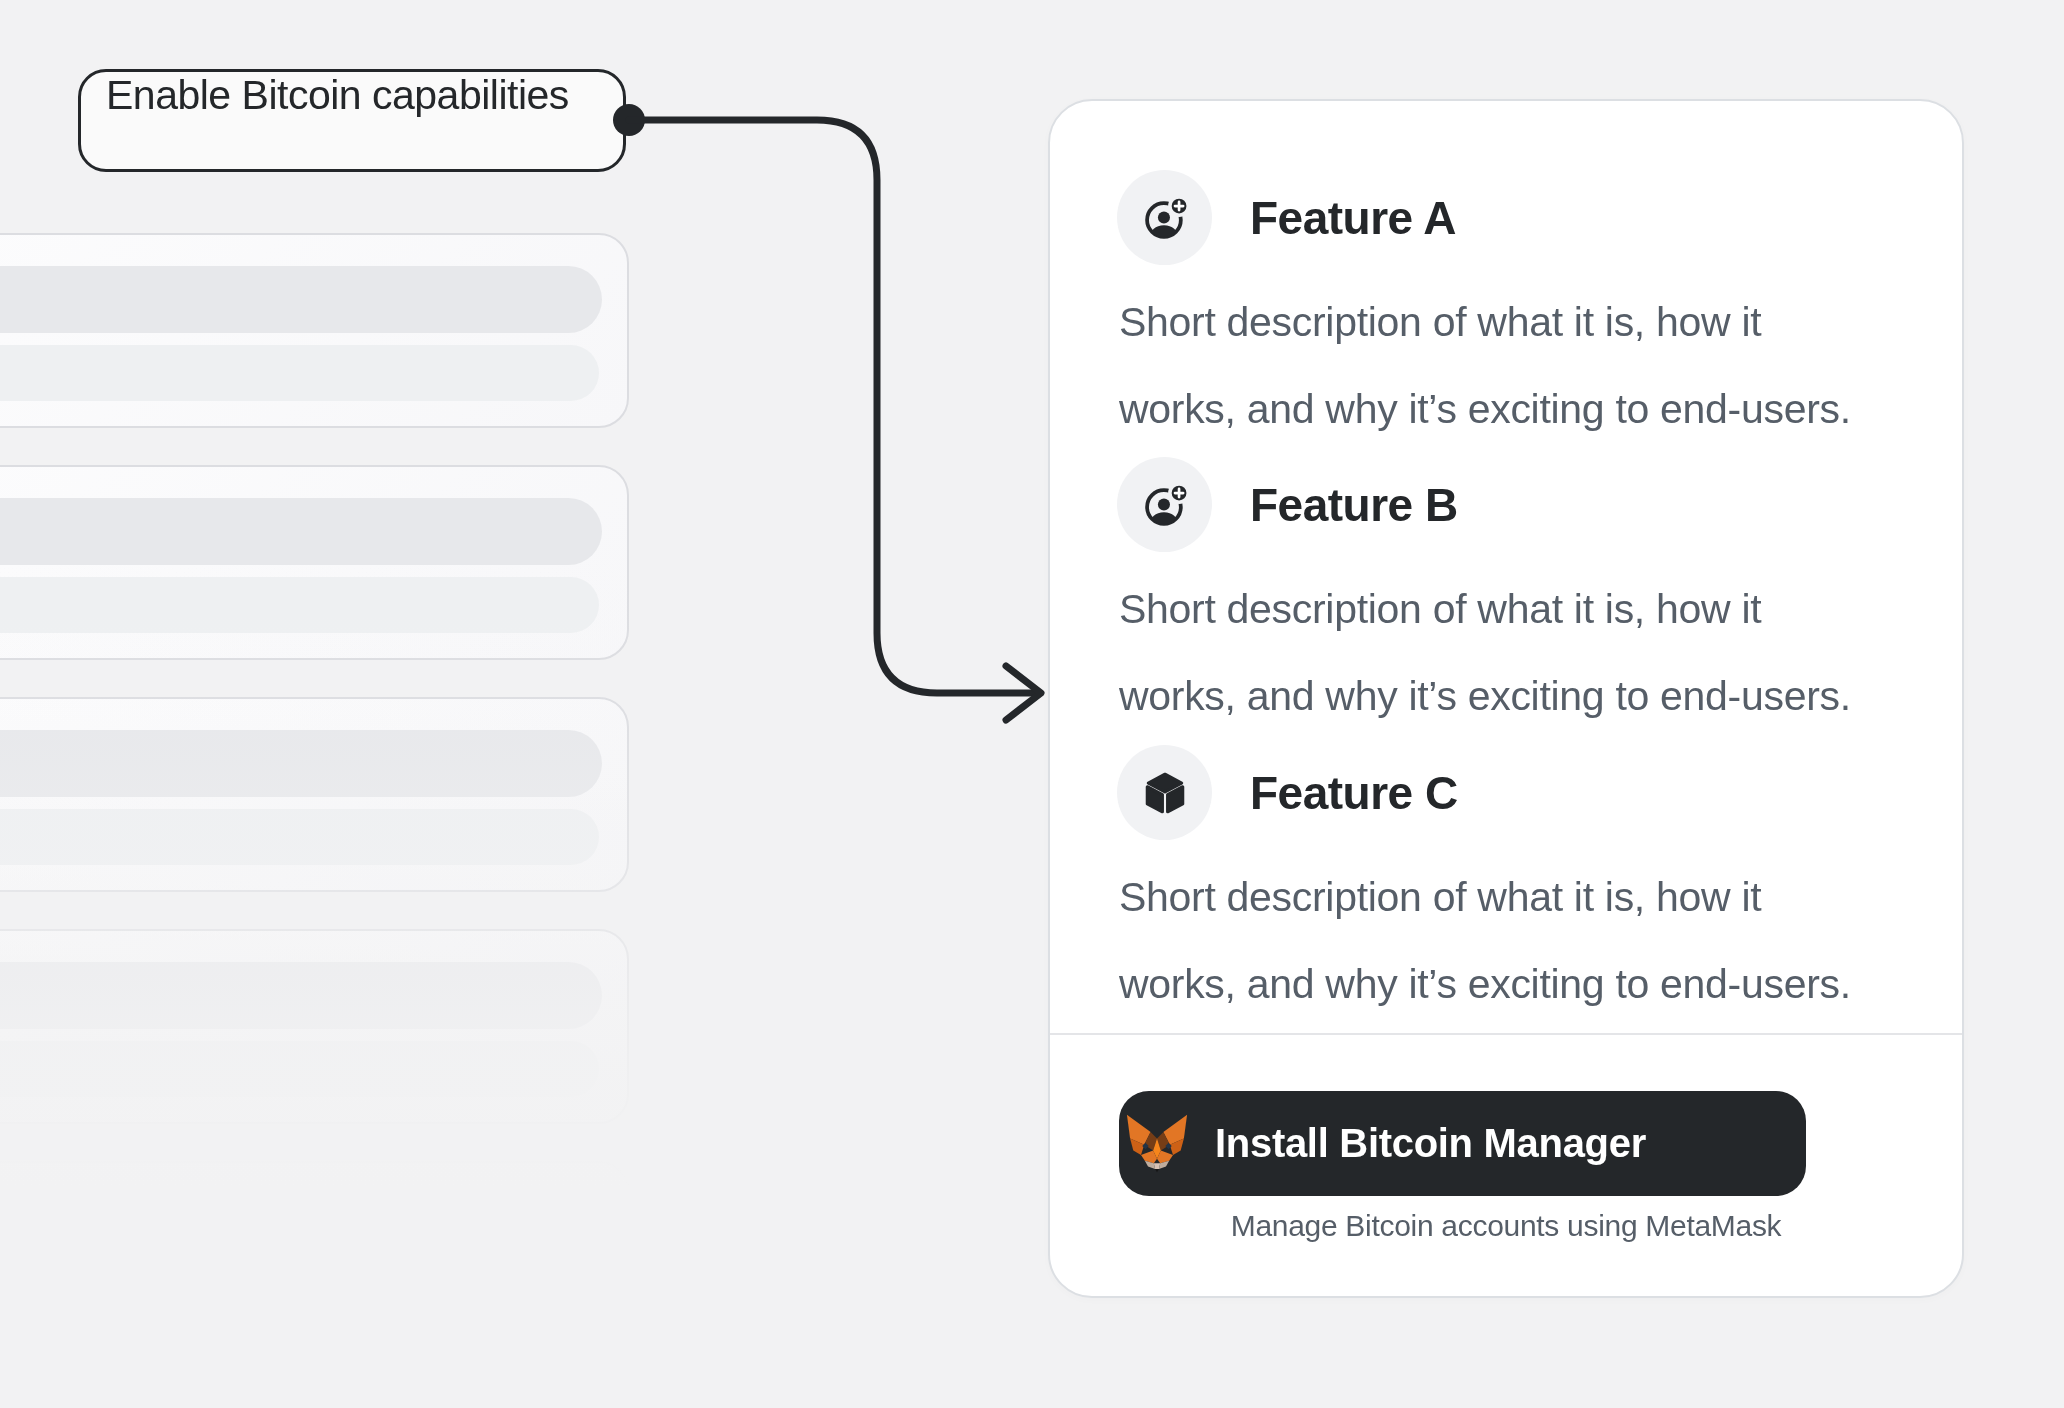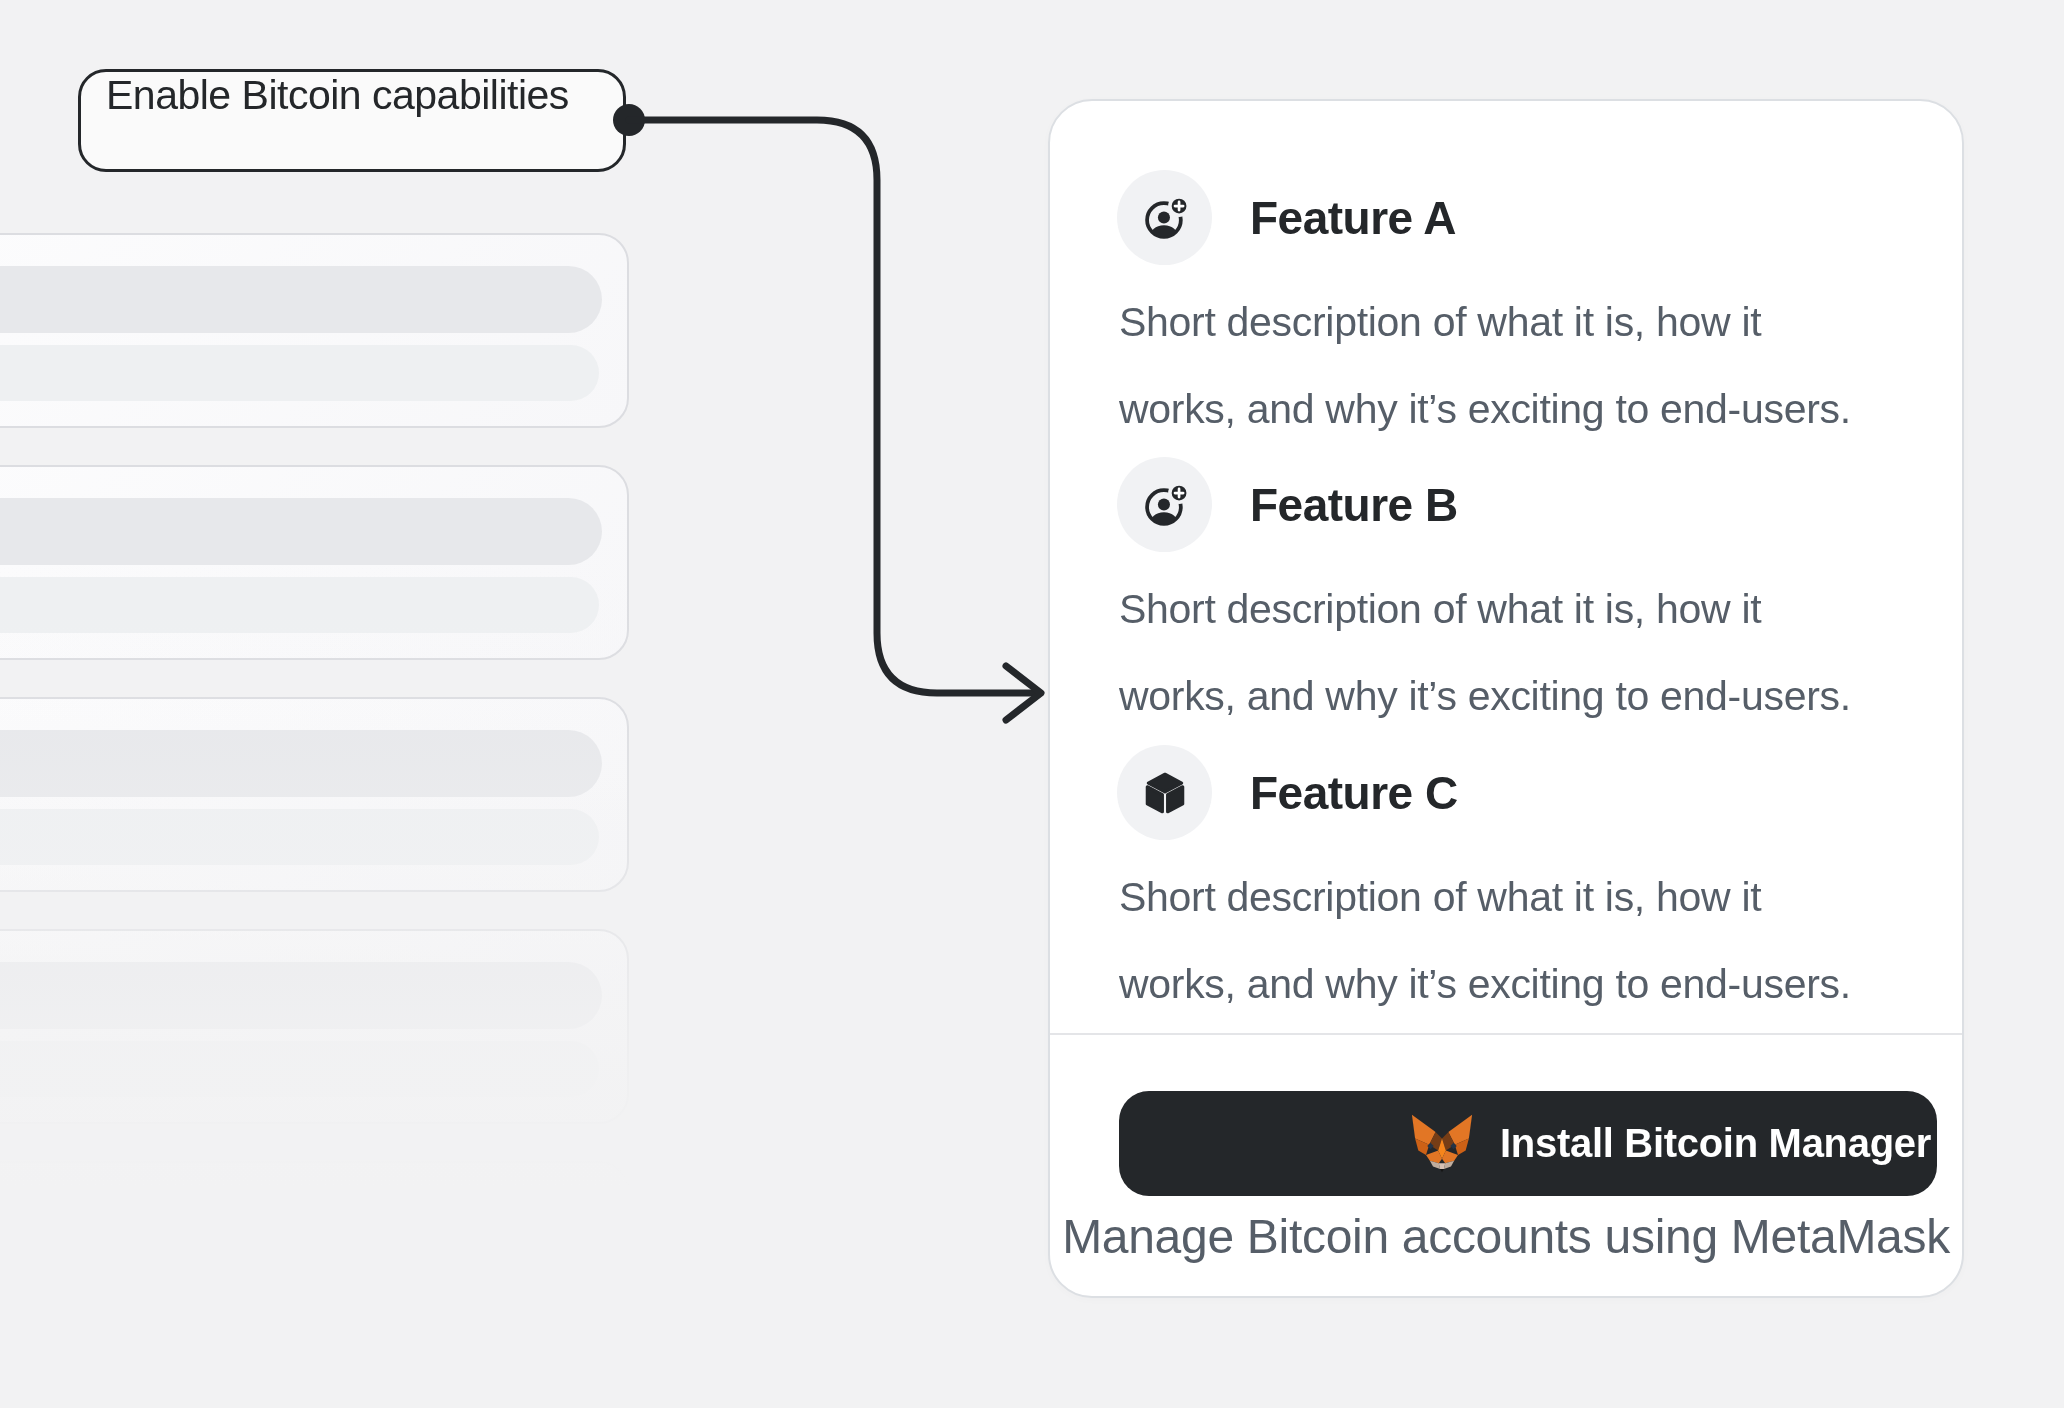--- a/index.html
+++ b/index.html
@@ -61,31 +61,31 @@
   }
   .feature-title{font-size:46px;font-weight:700;color:var(--ink,#24272a);letter-spacing:-0.5px;}
   .feature-desc{
     position:absolute;left:69px;width:830px;
     font-size:41px;line-height:87px;color:var(--text-muted,#565e68);
     white-space:pre-line;
   }
   .desc-0{top:178px;} .desc-1{top:465px;} .desc-2{top:753px;}
   .divider{position:absolute;left:0;top:932px;width:100%;height:2px;background:var(--divider,#e4e5e8);}
   .install-btn{
-    position:absolute;left:69px;top:990px;width:818px;height:105px;
+    position:absolute;left:69px;top:990px;width:687px;height:105px;
     border:none;cursor:pointer;border-radius:30px;background:var(--button-bg,#24272a);
-    display:flex;align-items:center;justify-content:flex-end;gap:26px;
+    display:flex;align-items:center;justify-content:flex-start;gap:26px;
     font-family:inherit;
   }
   .install-btn .btn-label{
     font-size:40px;font-weight:700;color:var(--button-text,#ffffff);letter-spacing:-0.3px;
   }
   .panel-caption{
     position:absolute;left:0;top:1108px;width:100%;text-align:center;
-    font-size:48px;color:var(--text-muted,#565e68);
+    font-size:30px;color:var(--text-muted,#565e68);
   }
 </style>
 </head>
 <body>
 
 <div class="stage">
 
   <div class="callout">
     <span>Enable Bitcoin capabilities</span>
   </div>

